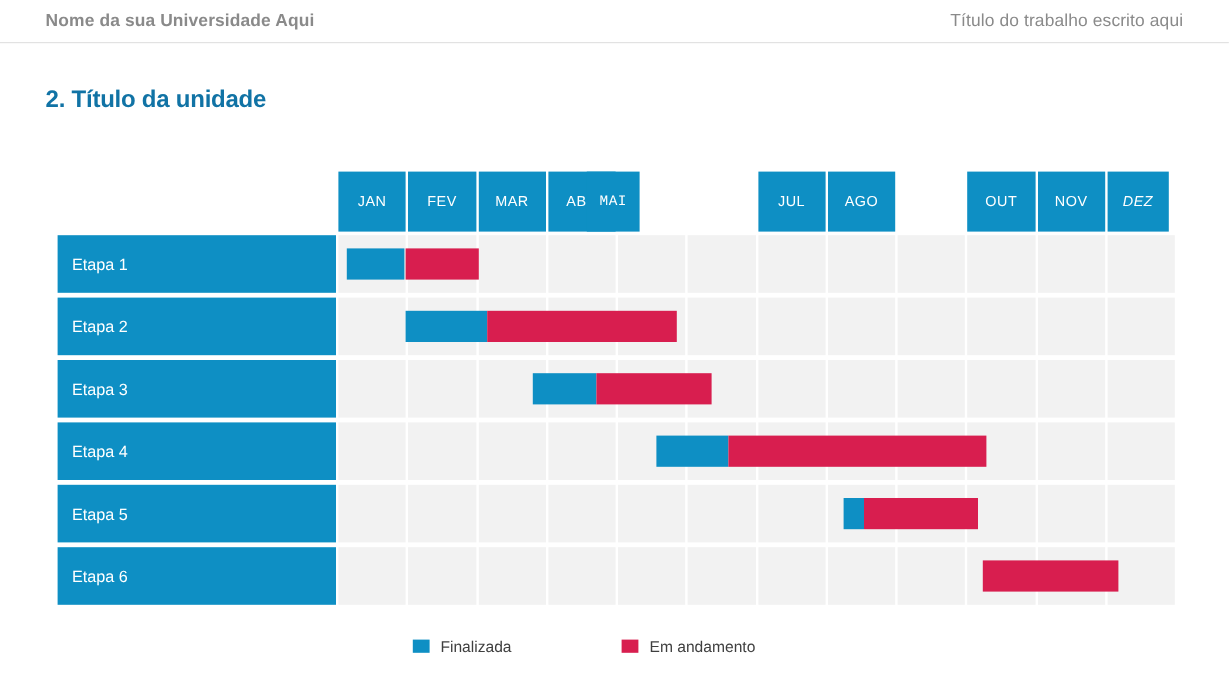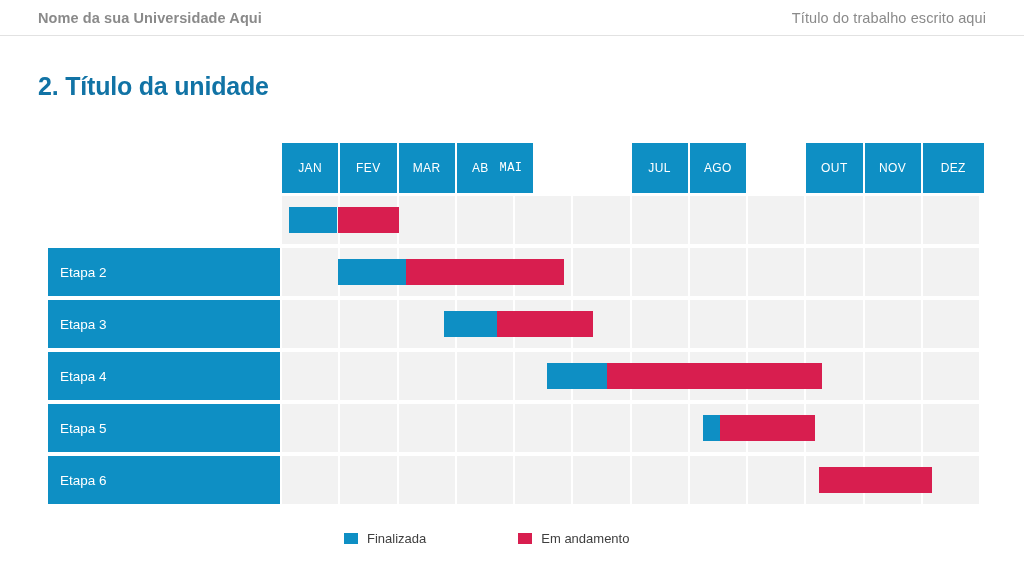--- a/index.html
+++ b/index.html
@@ -35,21 +35,21 @@
     white-space: nowrap;
   }
   #slide-header .hdr-left  { left: 38px; font-weight: bold; }
   #slide-header .hdr-right { right: 38px; }
 
   
   #page-title {
     position: absolute;
     left: 38px;
     top: 72px;
-    font-size: 25px;
+    font-size: 20px;
     font-weight: bold;
     color: #1173a5;
     letter-spacing: -0.2px;
     white-space: nowrap;
   }
 
   
   #gantt {
     position: absolute;
     left: 0;
@@ -139,21 +139,22 @@
 <div id="gantt">
     <div class="month-head" style="left: 282px; width: 56.25px;">JAN</div>
     <div class="month-head" style="left: 398.5px; width: 56.25px;">MAR</div>
     <div class="month-head" style="left: 340.25px; width: 56.25px;">FEV</div>
     <div class="month-head" style="left: 456.75px; width: 56.25px;">ABR</div>
     <div class="month-head" style="left: 489px; width: 44px; font-family: Liberation Mono, monospace;">MAI</div>
     <div class="month-head" style="left: 631.5px; width: 56.25px;">JUL</div>
     <div class="month-head" style="left: 689.75px; width: 56.25px;">AGO</div>
     <div class="month-head" style="left: 806.25px; width: 56.25px;">OUT</div>
     <div class="month-head" style="left: 864.5px; width: 56.25px;">NOV</div>
-    <div class="month-head" style="left: 922.75px; width: 61px;">DEZ</div>
+    <div class="month-head" style="left: 922.75px; width: 51px; font-style: italic;">DEZ</div>
+    <div class="stage-label" style="top: 196px;">Etapa 1</div>
     <div class="grid-cell" style="left: 282px; width: 56.25px; top: 196px;"></div>
     <div class="grid-cell" style="left: 340.25px; width: 56.25px; top: 196px;"></div>
     <div class="grid-cell" style="left: 398.5px; width: 56.25px; top: 196px;"></div>
     <div class="grid-cell" style="left: 456.75px; width: 56.25px; top: 196px;"></div>
     <div class="grid-cell" style="left: 515px; width: 56.25px; top: 196px;"></div>
     <div class="grid-cell" style="left: 573.25px; width: 56.25px; top: 196px;"></div>
     <div class="grid-cell" style="left: 631.5px; width: 56.25px; top: 196px;"></div>
     <div class="grid-cell" style="left: 689.75px; width: 56.25px; top: 196px;"></div>
     <div class="grid-cell" style="left: 748px; width: 56.25px; top: 196px;"></div>
     <div class="grid-cell" style="left: 806.25px; width: 56.25px; top: 196px;"></div>

